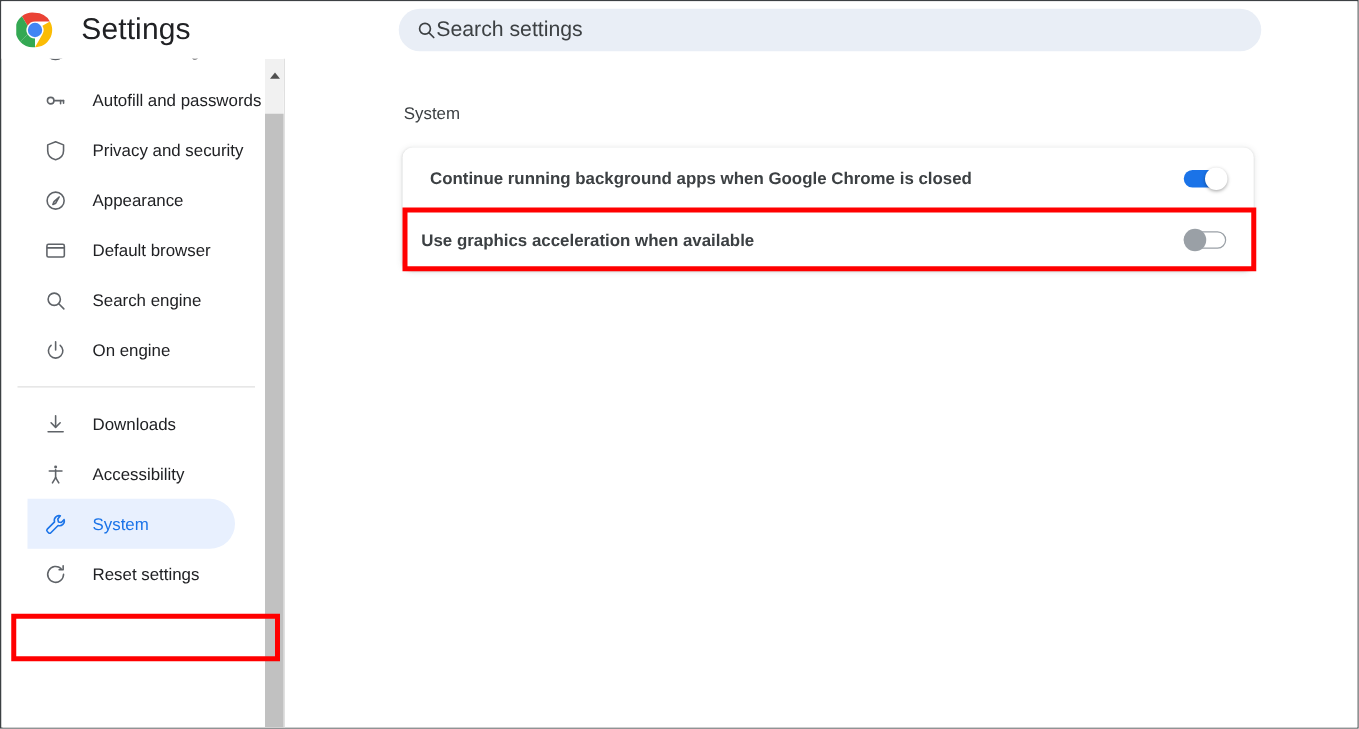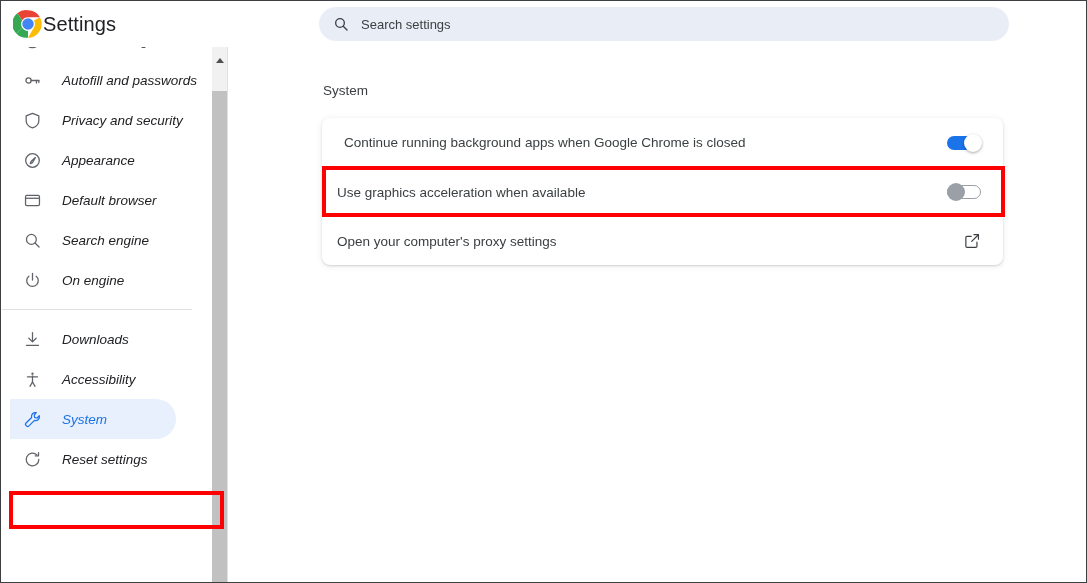--- a/index.html
+++ b/index.html
@@ -24,63 +24,62 @@
     background: #ffffff;
     display: flex; align-items: center;
   }
   .brand {
     display: flex; align-items: center;
     padding-left: 12px;
     width: 310px; height: 46px;
   }
   .chrome-logo { width: 30px; height: 30px; flex: 0 0 30px; }
   .settings-title {
-    font-size: 20px;
+    margin-left: 22px;
+    font-size: 24px;
     color: #202124;
     letter-spacing: .1px;
     white-space: nowrap;
   }
   .searchwrap {
     position: absolute;
     left: 318px; top: 6px;
     width: 690px; height: 34px;
   }
   .searchbox {
     width: 100%; height: 34px;
     background: #e9eef6;
     border-radius: 17px;
     display: flex; align-items: center;
     padding-left: 14px;
     cursor: text;
   }
   .searchbox .mag { width: 16px; height: 16px; flex: 0 0 16px; }
   .search-input {
     border: none; outline: none; background: transparent;
-    margin-left: 12px;
     font-family: "Liberation Sans", sans-serif;
-    font-size: 13px;
+    font-size: 17px;
     color: #a21caf;
     width: 600px;
   }
   .search-input::placeholder { color: #3c4043; opacity: 1; }
 
   
   .sidebar {
     position: absolute;
     left: 1px; top: 46px;
     width: 226px; height: 536px;
     background: #ffffff;
     border-right: 1px solid #e0e0e0;
     overflow: hidden;
   }
   .nav-scroll {
     position: absolute;
-    left: 0; top: -27px;
+    left: 12px; top: -27px;
     width: 190px;
-    font-style: italic;
   }
   .nav-item {
     display: flex; align-items: center;
     height: 40px;
     margin: 0 16px 0 8px;
     padding-left: 12px;
     border-radius: 0 20px 20px 0;
     cursor: pointer;
     color: #202124;
     font-size: 13.5px;
@@ -155,20 +154,21 @@
     display: flex; align-items: center;
     padding: 0 22px 0 22px;
     cursor: pointer;
   }
   .row + .row { border-top: 1px solid #e8eaed; padding-left: 15px; }
   .row-label {
     font-size: 13.5px;
     color: #3c4043;
     flex: 1 1 auto;
     white-space: nowrap;
+    font-weight: bold;
   }
 
   
   .toggle {
     position: relative;
     width: 34px; height: 14px;
     border-radius: 7px;
     flex: 0 0 34px;
     cursor: pointer;
   }
@@ -375,30 +375,20 @@
         </span>
       </div>
 
       <div class="row">
         <span class="row-label">Use graphics acceleration when available</span>
         <span class="toggle off">
           <span class="knob"></span>
         </span>
       </div>
 
-      <div class="row">
-        <span class="row-label">Open your computer's proxy settings</span>
-        <span class="ext-icon">
-          <svg viewBox="0 0 24 24" width="18" height="18">
-            <path d="M18.6 13.4 V19 a1.6 1.6 0 0 1-1.6 1.6 H5.4 A1.6 1.6 0 0 1 3.8 19 V7.4 A1.6 1.6 0 0 1 5.4 5.8 H11" stroke-linecap="round" stroke-linejoin="round"></path>
-            <path d="M14.6 3.6 H20.6 V9.6" stroke-linecap="round" stroke-linejoin="round"></path>
-            <line x1="20.2" y1="4" x2="11.6" y2="12.6" stroke-linecap="round"></line>
-          </svg>
-        </span>
-      </div>
 
     </div>
   </div>
 
   <div class="redbox" id="redbox-graphics"></div>
   <div class="redbox" id="redbox-system"></div>
 
 </div>
 
 </body></html>

